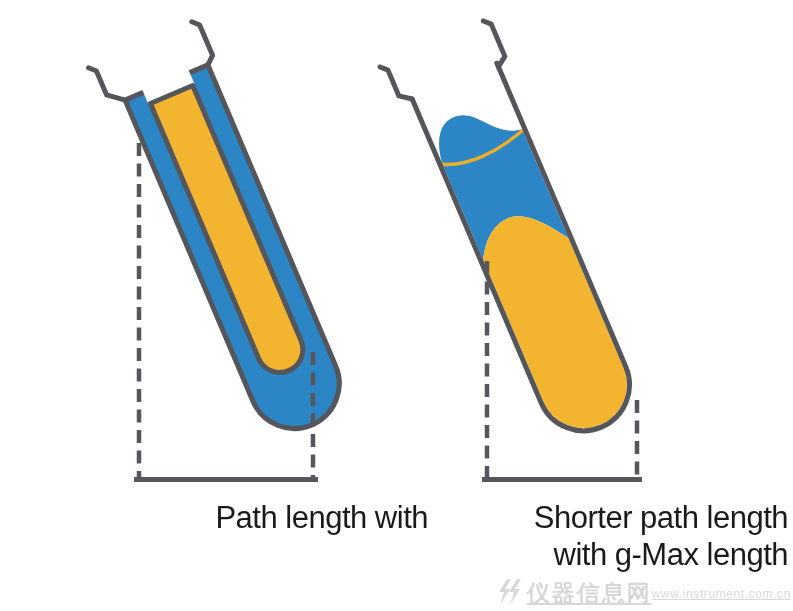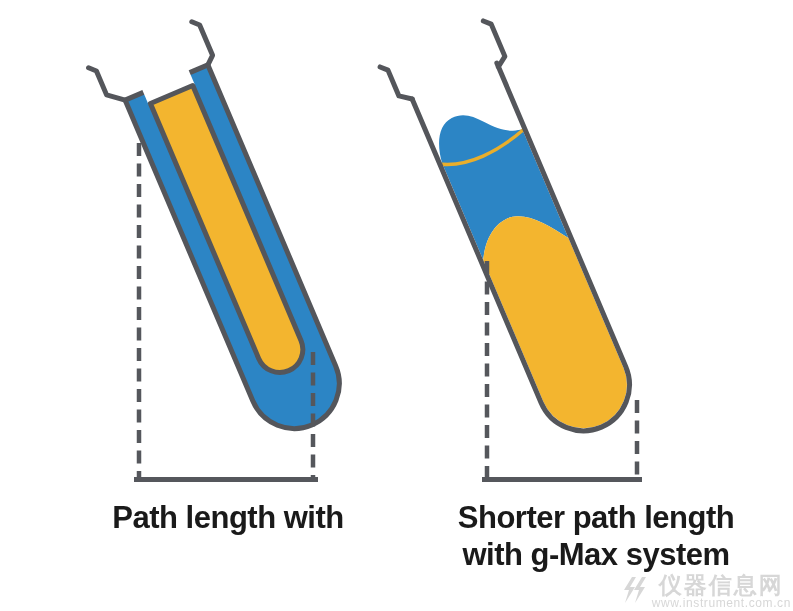--- a/index.html
+++ b/index.html
@@ -25,38 +25,38 @@
   .no-fill{fill:none;}
   .fill-bg{fill:var(--c-background);}
   .fill-blue{fill:var(--c-blue);}
   .fill-yellow{fill:var(--c-yellow);}
   .joint-mark{fill:none;stroke:var(--c-outline);stroke-width:5;stroke-linejoin:round;stroke-linecap:round;}
   .dashed-marker{fill:none;stroke:var(--c-marker);stroke-width:4.5;stroke-dasharray:13 7.5;}
   .solid-marker{fill:none;stroke:var(--c-marker);stroke-width:5;stroke-linecap:square;}
   .film-line{fill:none;stroke:var(--c-yellow_line);stroke-width:3.5;stroke-linecap:round;}
   .caption{
     position:absolute;
-    font-weight:bold;
+    font-weight:normal;
     font-size:31px;
     line-height:37px;
     letter-spacing:-0.5px;
     color:var(--c-text);
-    text-align:center;
+    text-align:right;
     white-space:nowrap;
   }
   #caption-left{left:28px;top:499px;width:400px;}
   #caption-right{left:404px;top:499px;width:384px;}
   #watermark{
     position:absolute;
     right:2px;bottom:3px;
     display:flex;align-items:center;gap:5px;
     color:var(--c-watermark);
     opacity:0.92;
   }
-  .wm-text-col{display:flex;flex-direction:column;align-items:center;}
+  .wm-text-col{display:flex;flex-direction:row;align-items:center;text-decoration:underline;}
   .wm-name{font-size:23px;font-weight:bold;letter-spacing:2px;line-height:24px;}
   .wm-url{font-size:12px;letter-spacing:0.6px;line-height:10px;margin-top:1px;}
 </style>
 </head>
 <body>
 
 <div id="stage">
 
   <svg id="diagram-svg" width="793" height="611" viewBox="0 0 793 611">
 
@@ -88,21 +88,21 @@
     <path d="M 487 261 L 487 477" class="dashed-marker"></path>
     <path d="M 637 400 L 637 477" class="dashed-marker"></path>
     <path d="M 484.5 479.5 L 639.5 479.5" class="solid-marker"></path>
   </svg>
 
   <div id="caption-left" class="caption">
     <div>Path length with</div>
   </div>
   <div id="caption-right" class="caption">
     <div>Shorter path length</div>
-    <div>with g-Max system</div>
+    <div>with g-Max length</div>
   </div>
 
   <div id="watermark">
     <svg width="24" height="30" viewBox="0 0 24 30">
       <path d="M 9 1 L 1 14 L 6 14 L 2 27 L 12 11 L 7 11 L 13 1 Z" fill="currentColor"></path>
       <path d="M 19 1 L 11 14 L 16 14 L 12 27 L 22 11 L 17 11 L 23 1 Z" fill="currentColor"></path>
     </svg>
     <div class="wm-text-col">
       <div class="wm-name">仪器信息网</div>
       <div class="wm-url">www.instrument.com.cn</div>

